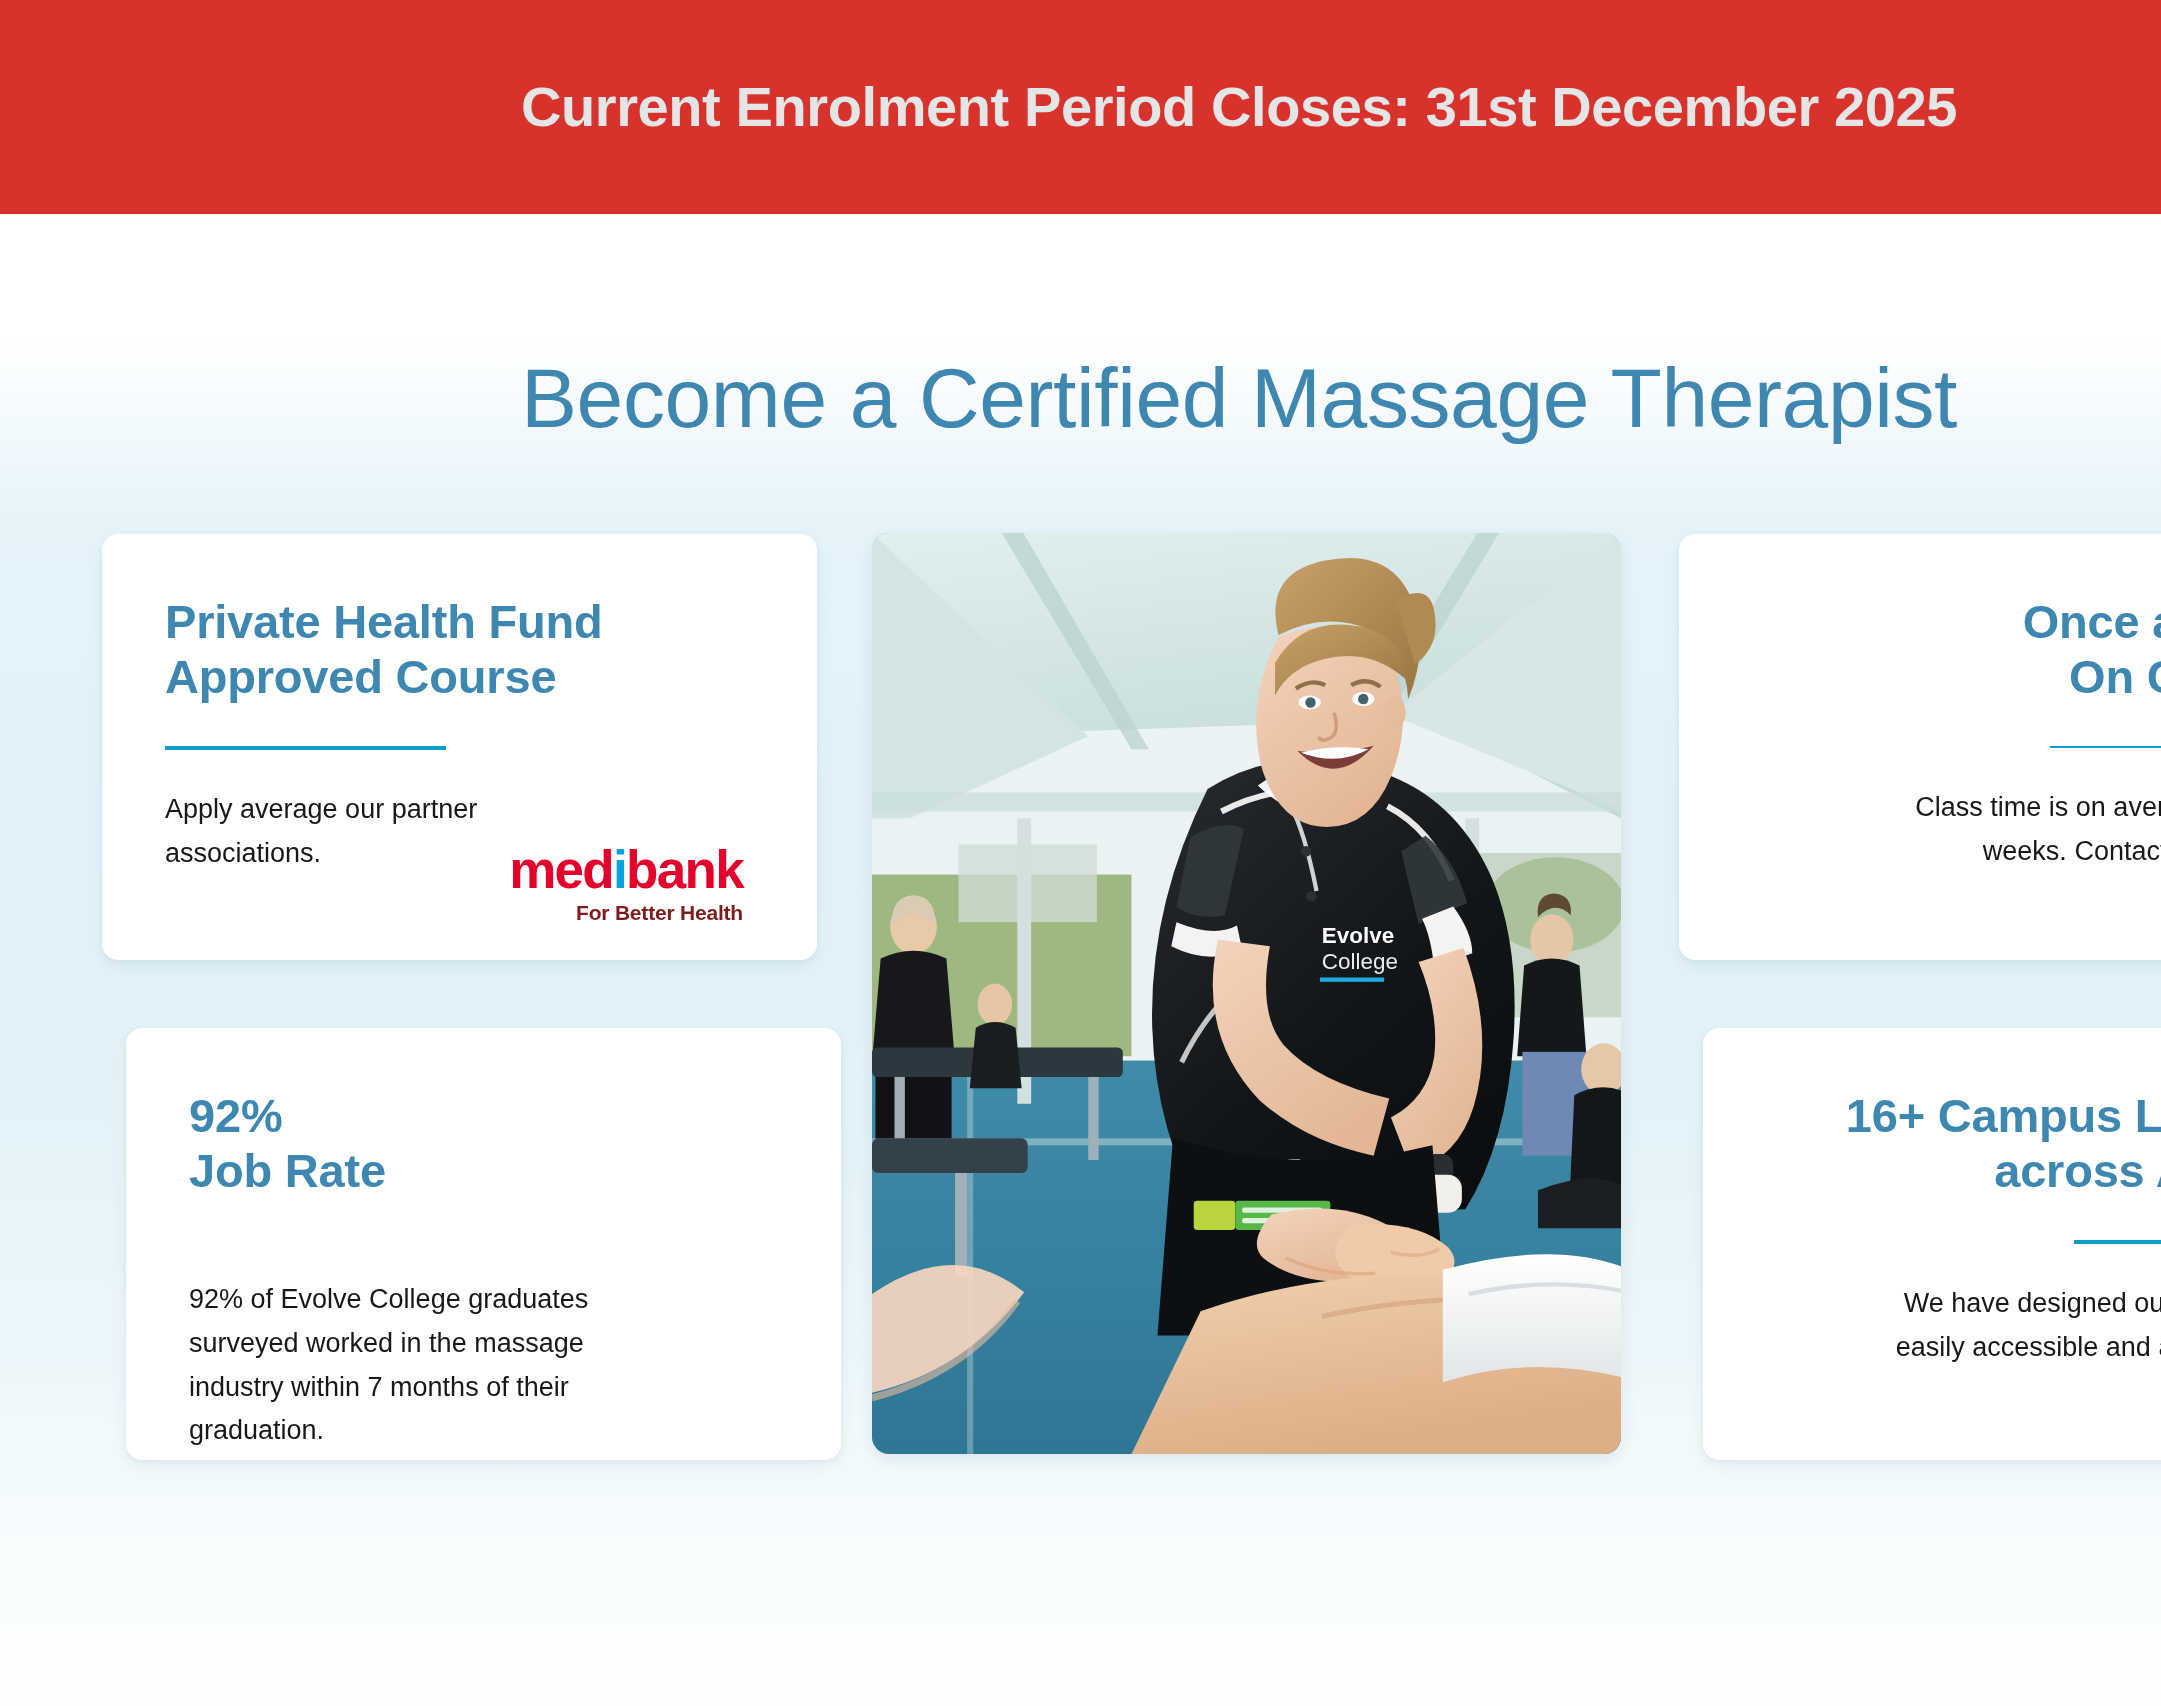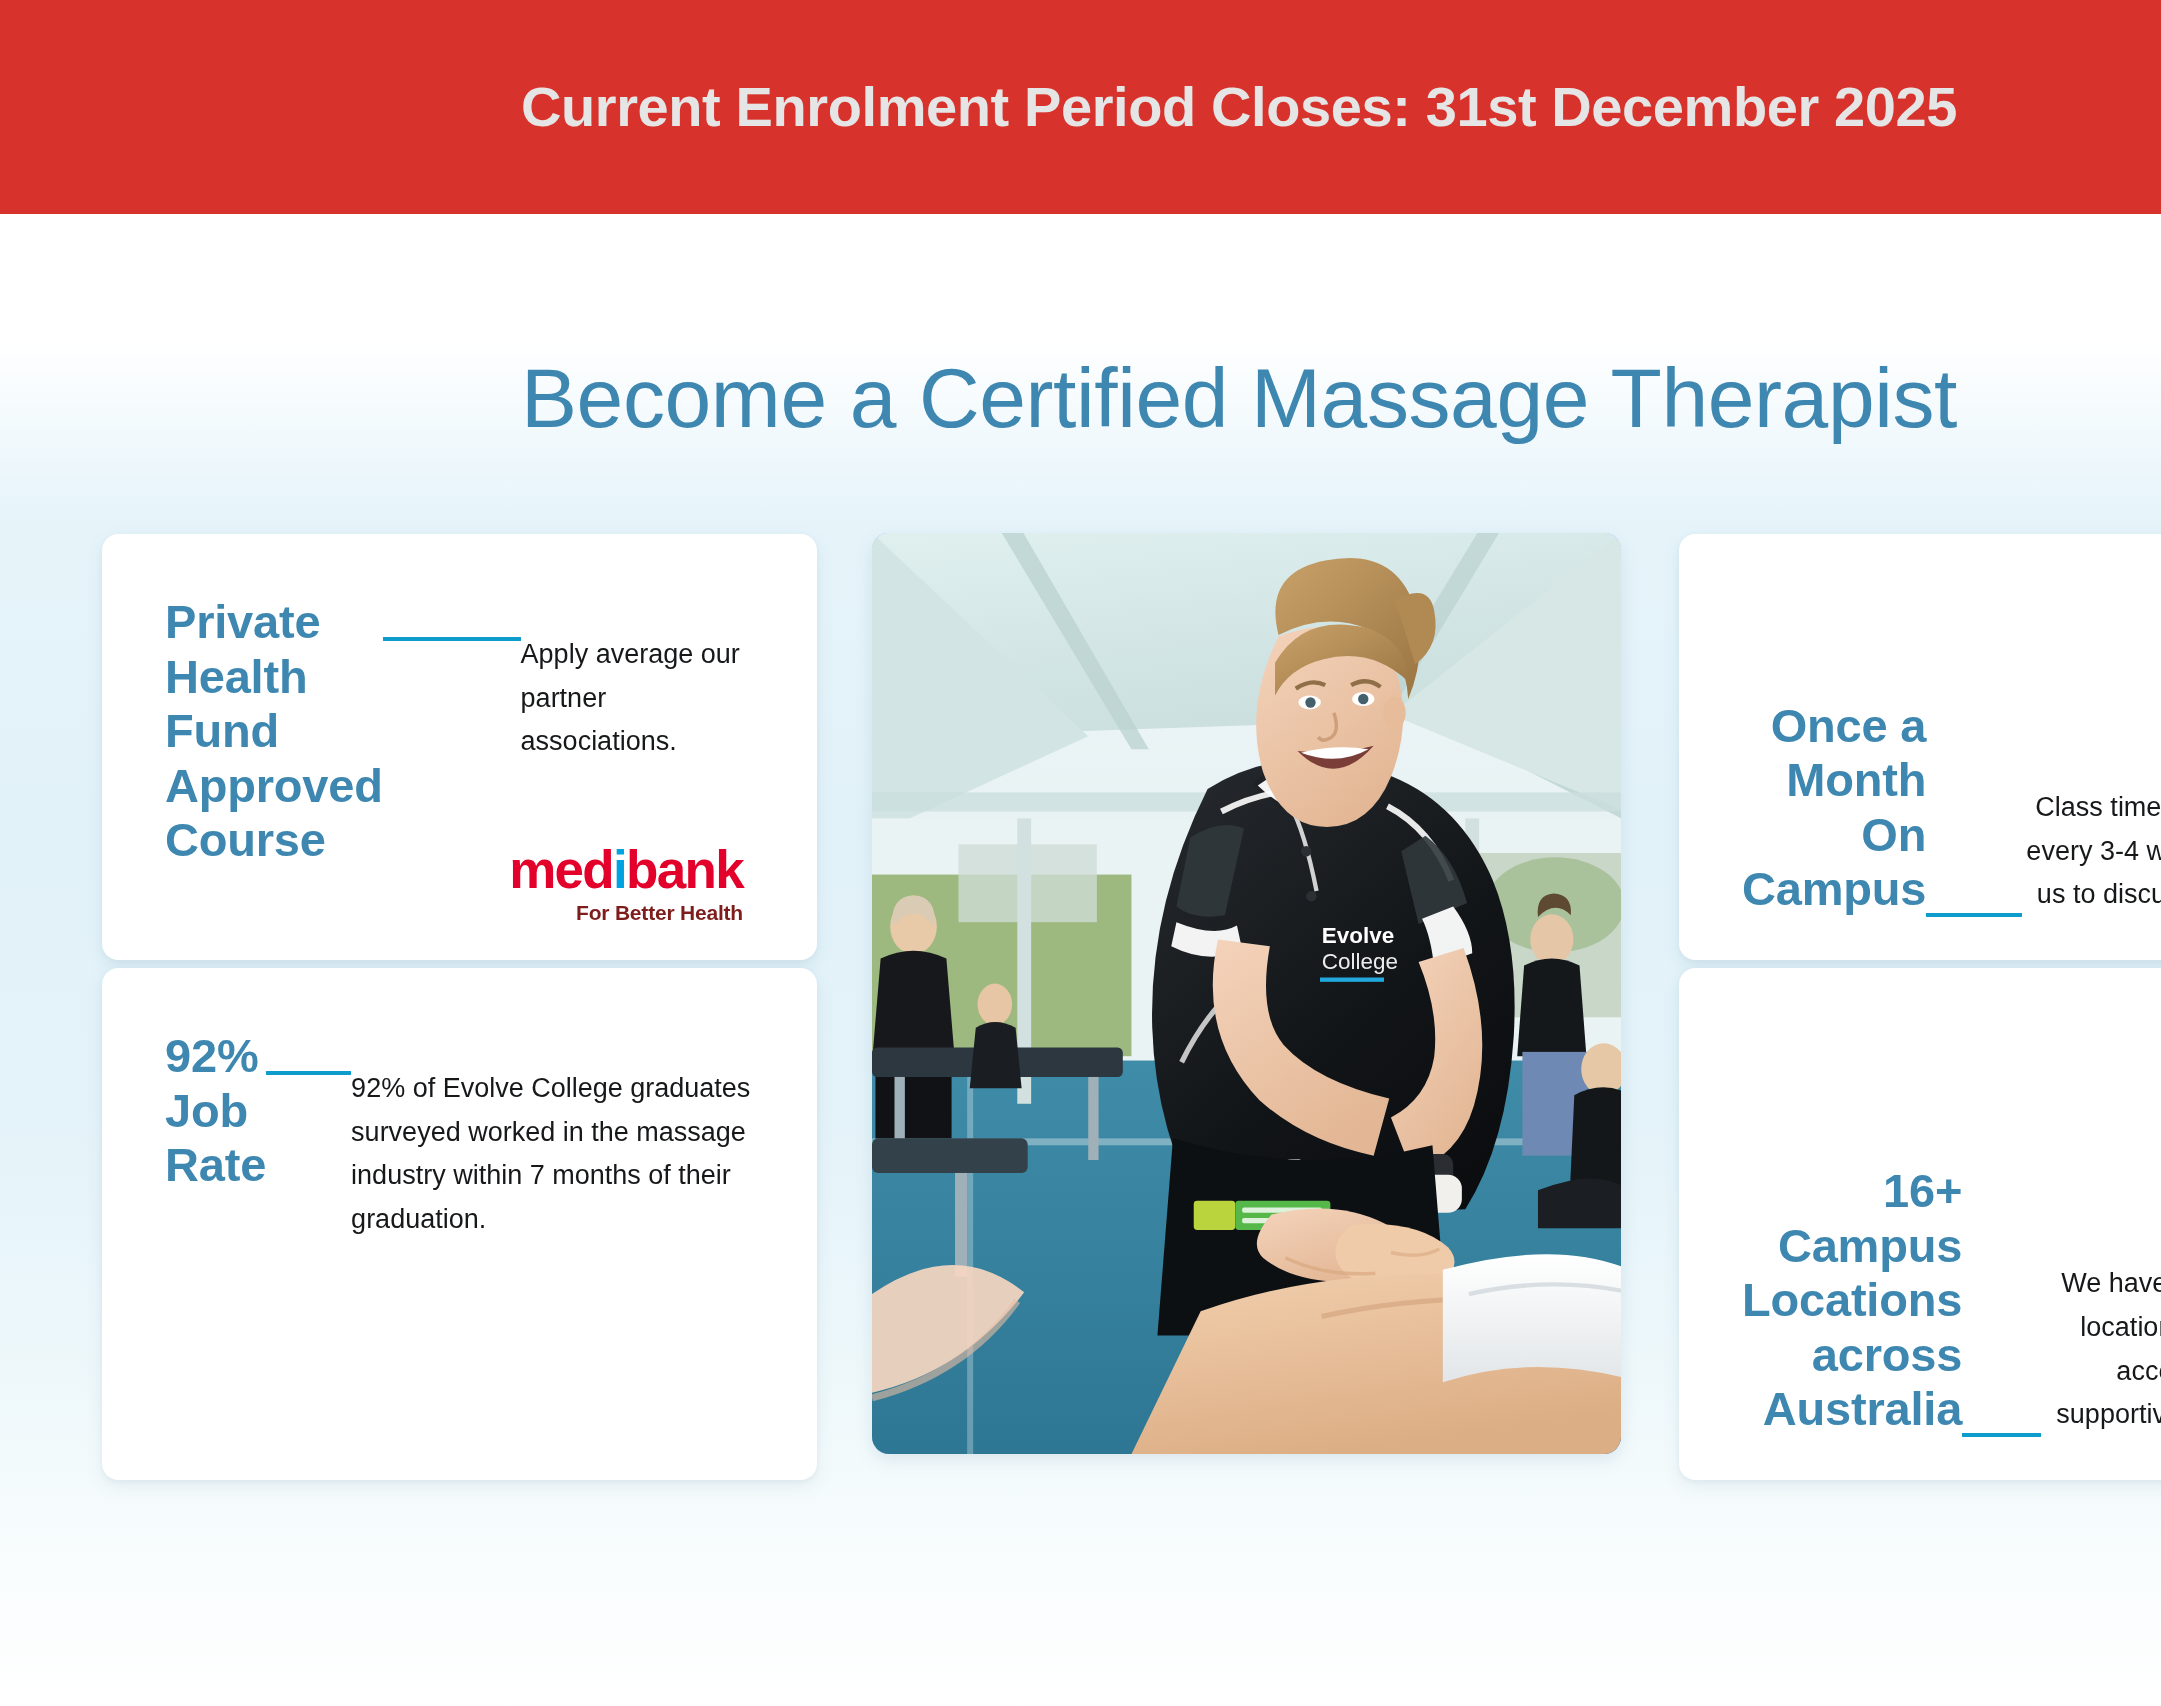--- a/index.html
+++ b/index.html
@@ -77,32 +77,32 @@
     background: #ffffff;
     border-radius: 16.4px;
     box-shadow: 0 6px 17.3px rgba(60, 110, 140, 0.10),
                 0 1.3px 4.3px rgba(60, 110, 140, 0.05);
     box-sizing: border-box;
     overflow: hidden;
   }
   .card-left  { left: 102px;  width: 715px; }
   .card-right { left: 1679px; width: 715px; }
   .card-row1  { top: 534px;  height: 426px; }
-  .card-row2  { top: 968px;  height: 512px; }
+  .card-row2  { top: 1028px;  height: 432px; margin-left: 24px; }
 
   .card-inner {
     position: absolute;
     top: 0;
     left: 0;
     right: 0;
     bottom: 0;
     padding: 61px 63px 43px 63px;
     box-sizing: border-box;
     display: flex;
-    flex-direction: row;
+    flex-direction: column;
   }
   .align-left  { text-align: left;  align-items: flex-start; }
   .align-right { text-align: right; align-items: flex-end; }
 
   .card-title {
     color: #3e87b0;
     font-size: 47px;
     font-weight: bold;
     line-height: 1.16;
     letter-spacing: -0.2px;

